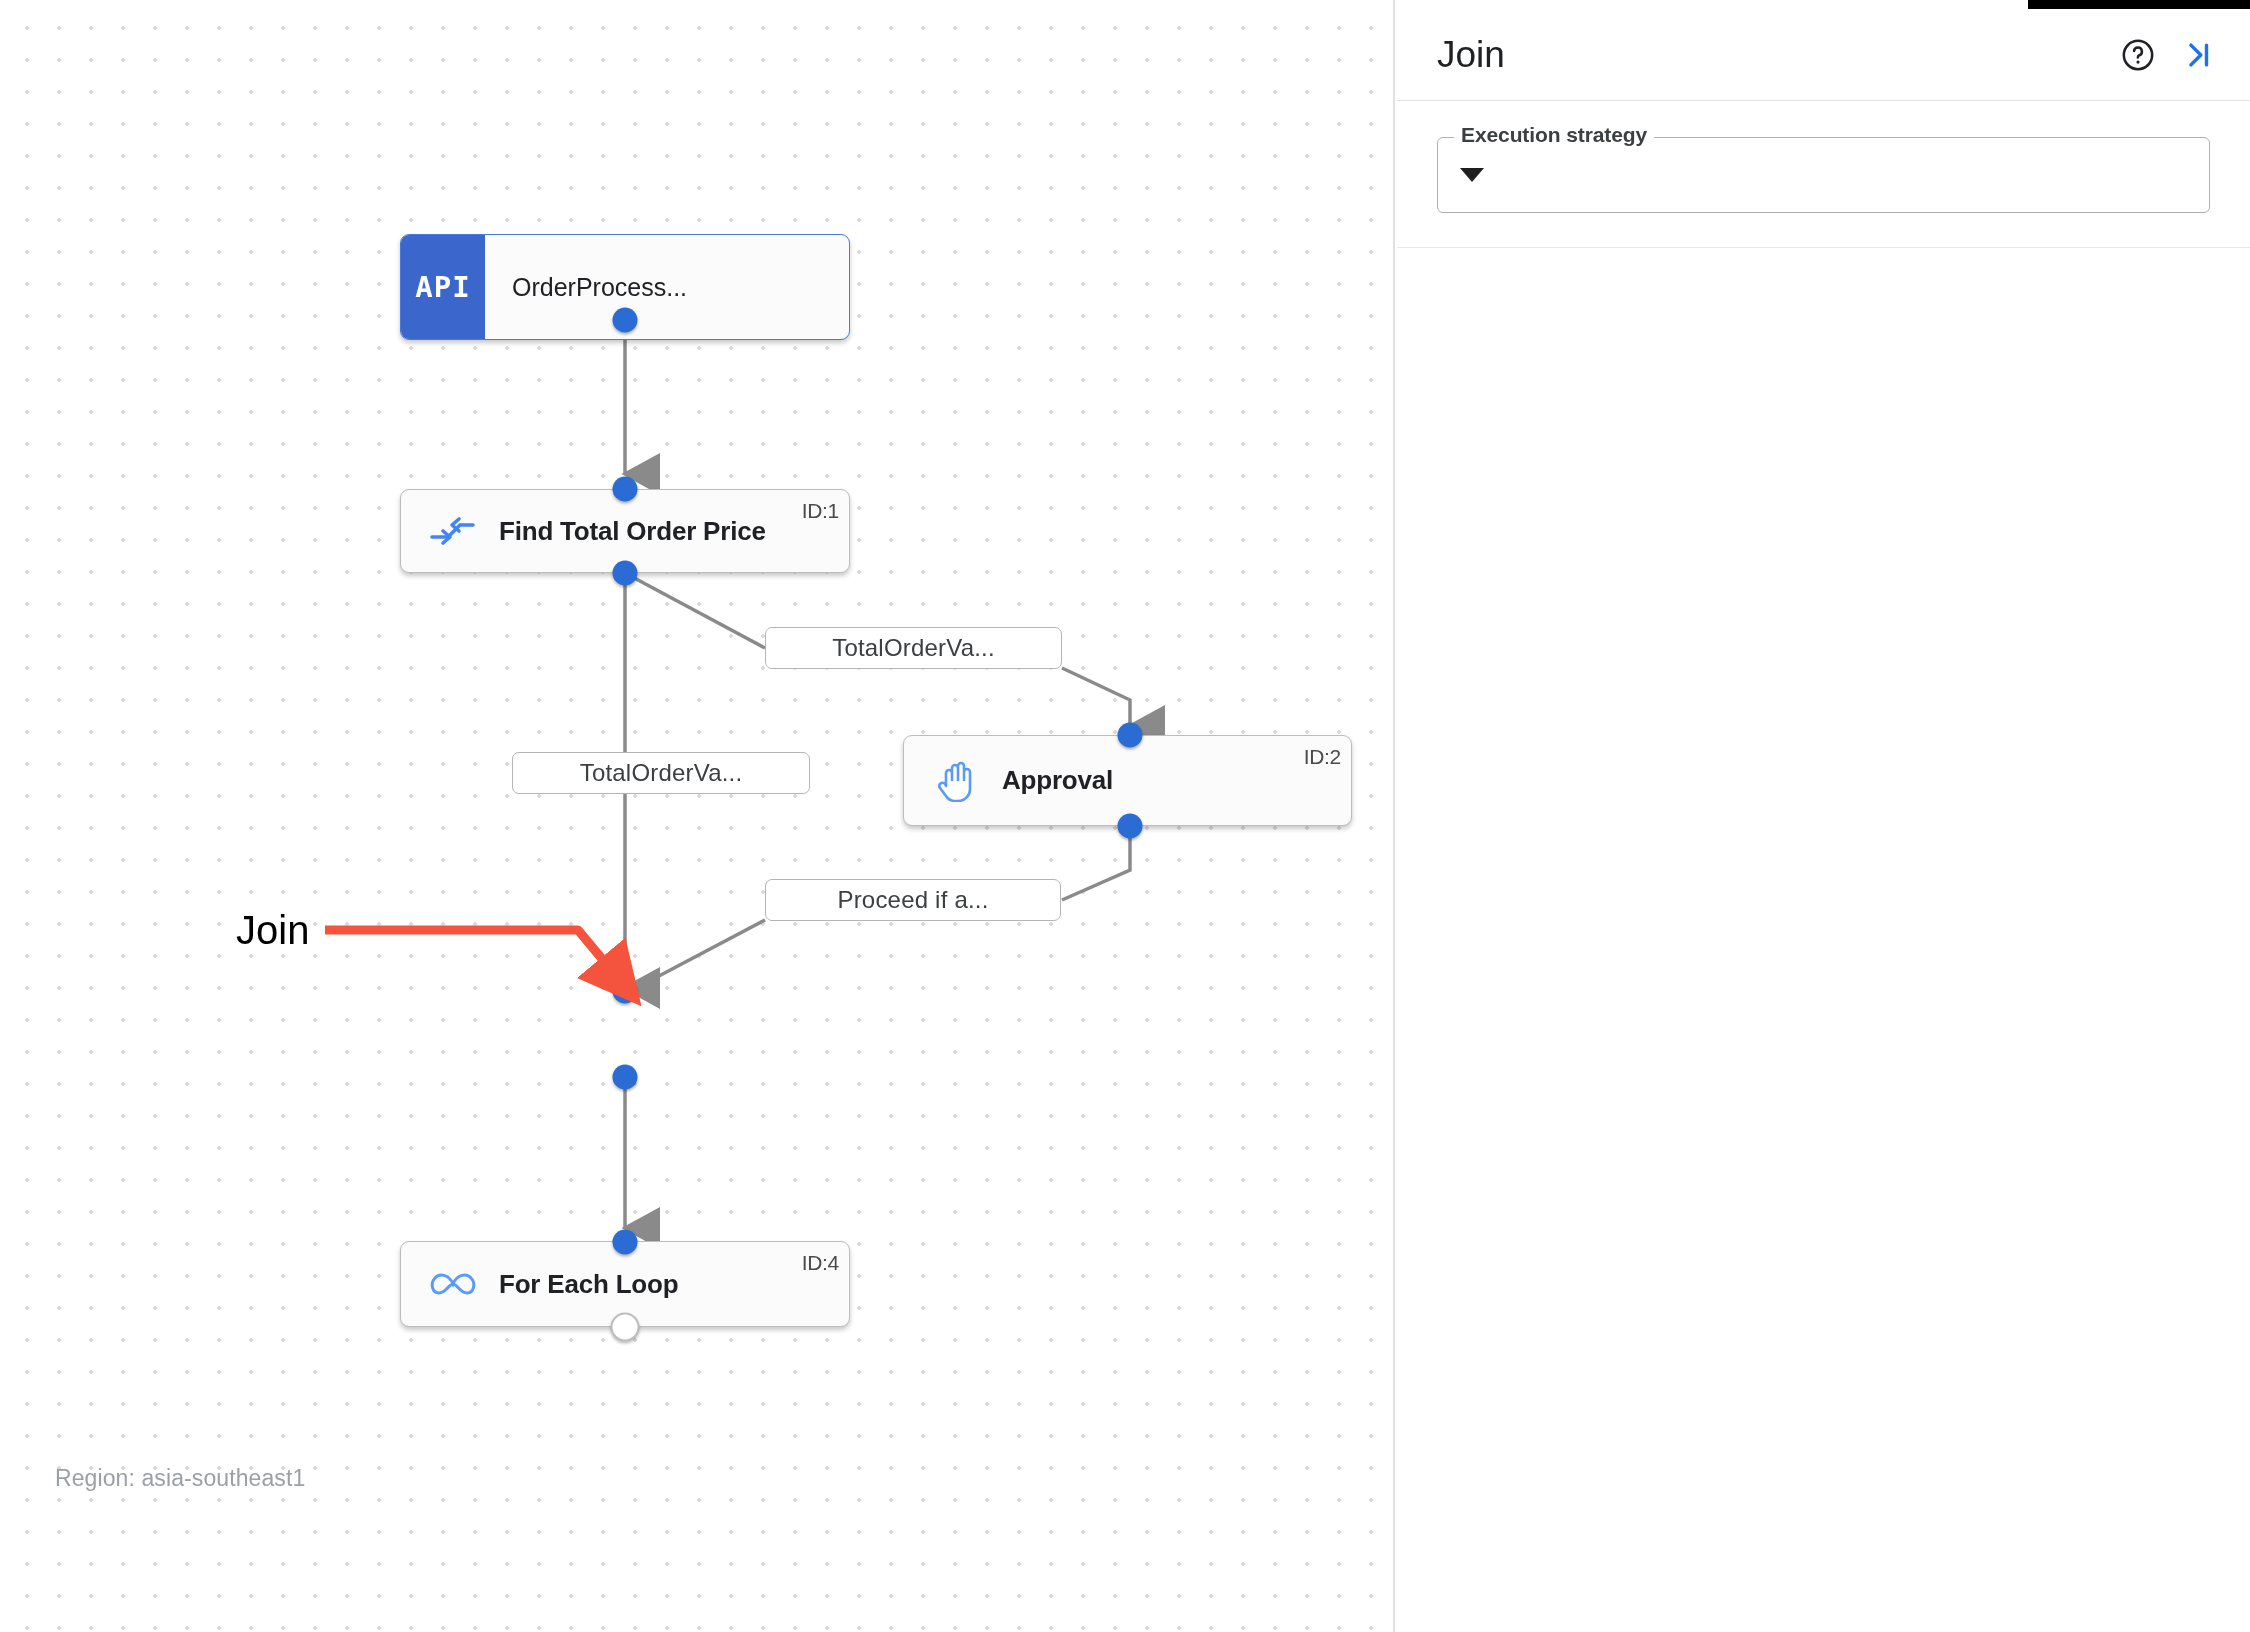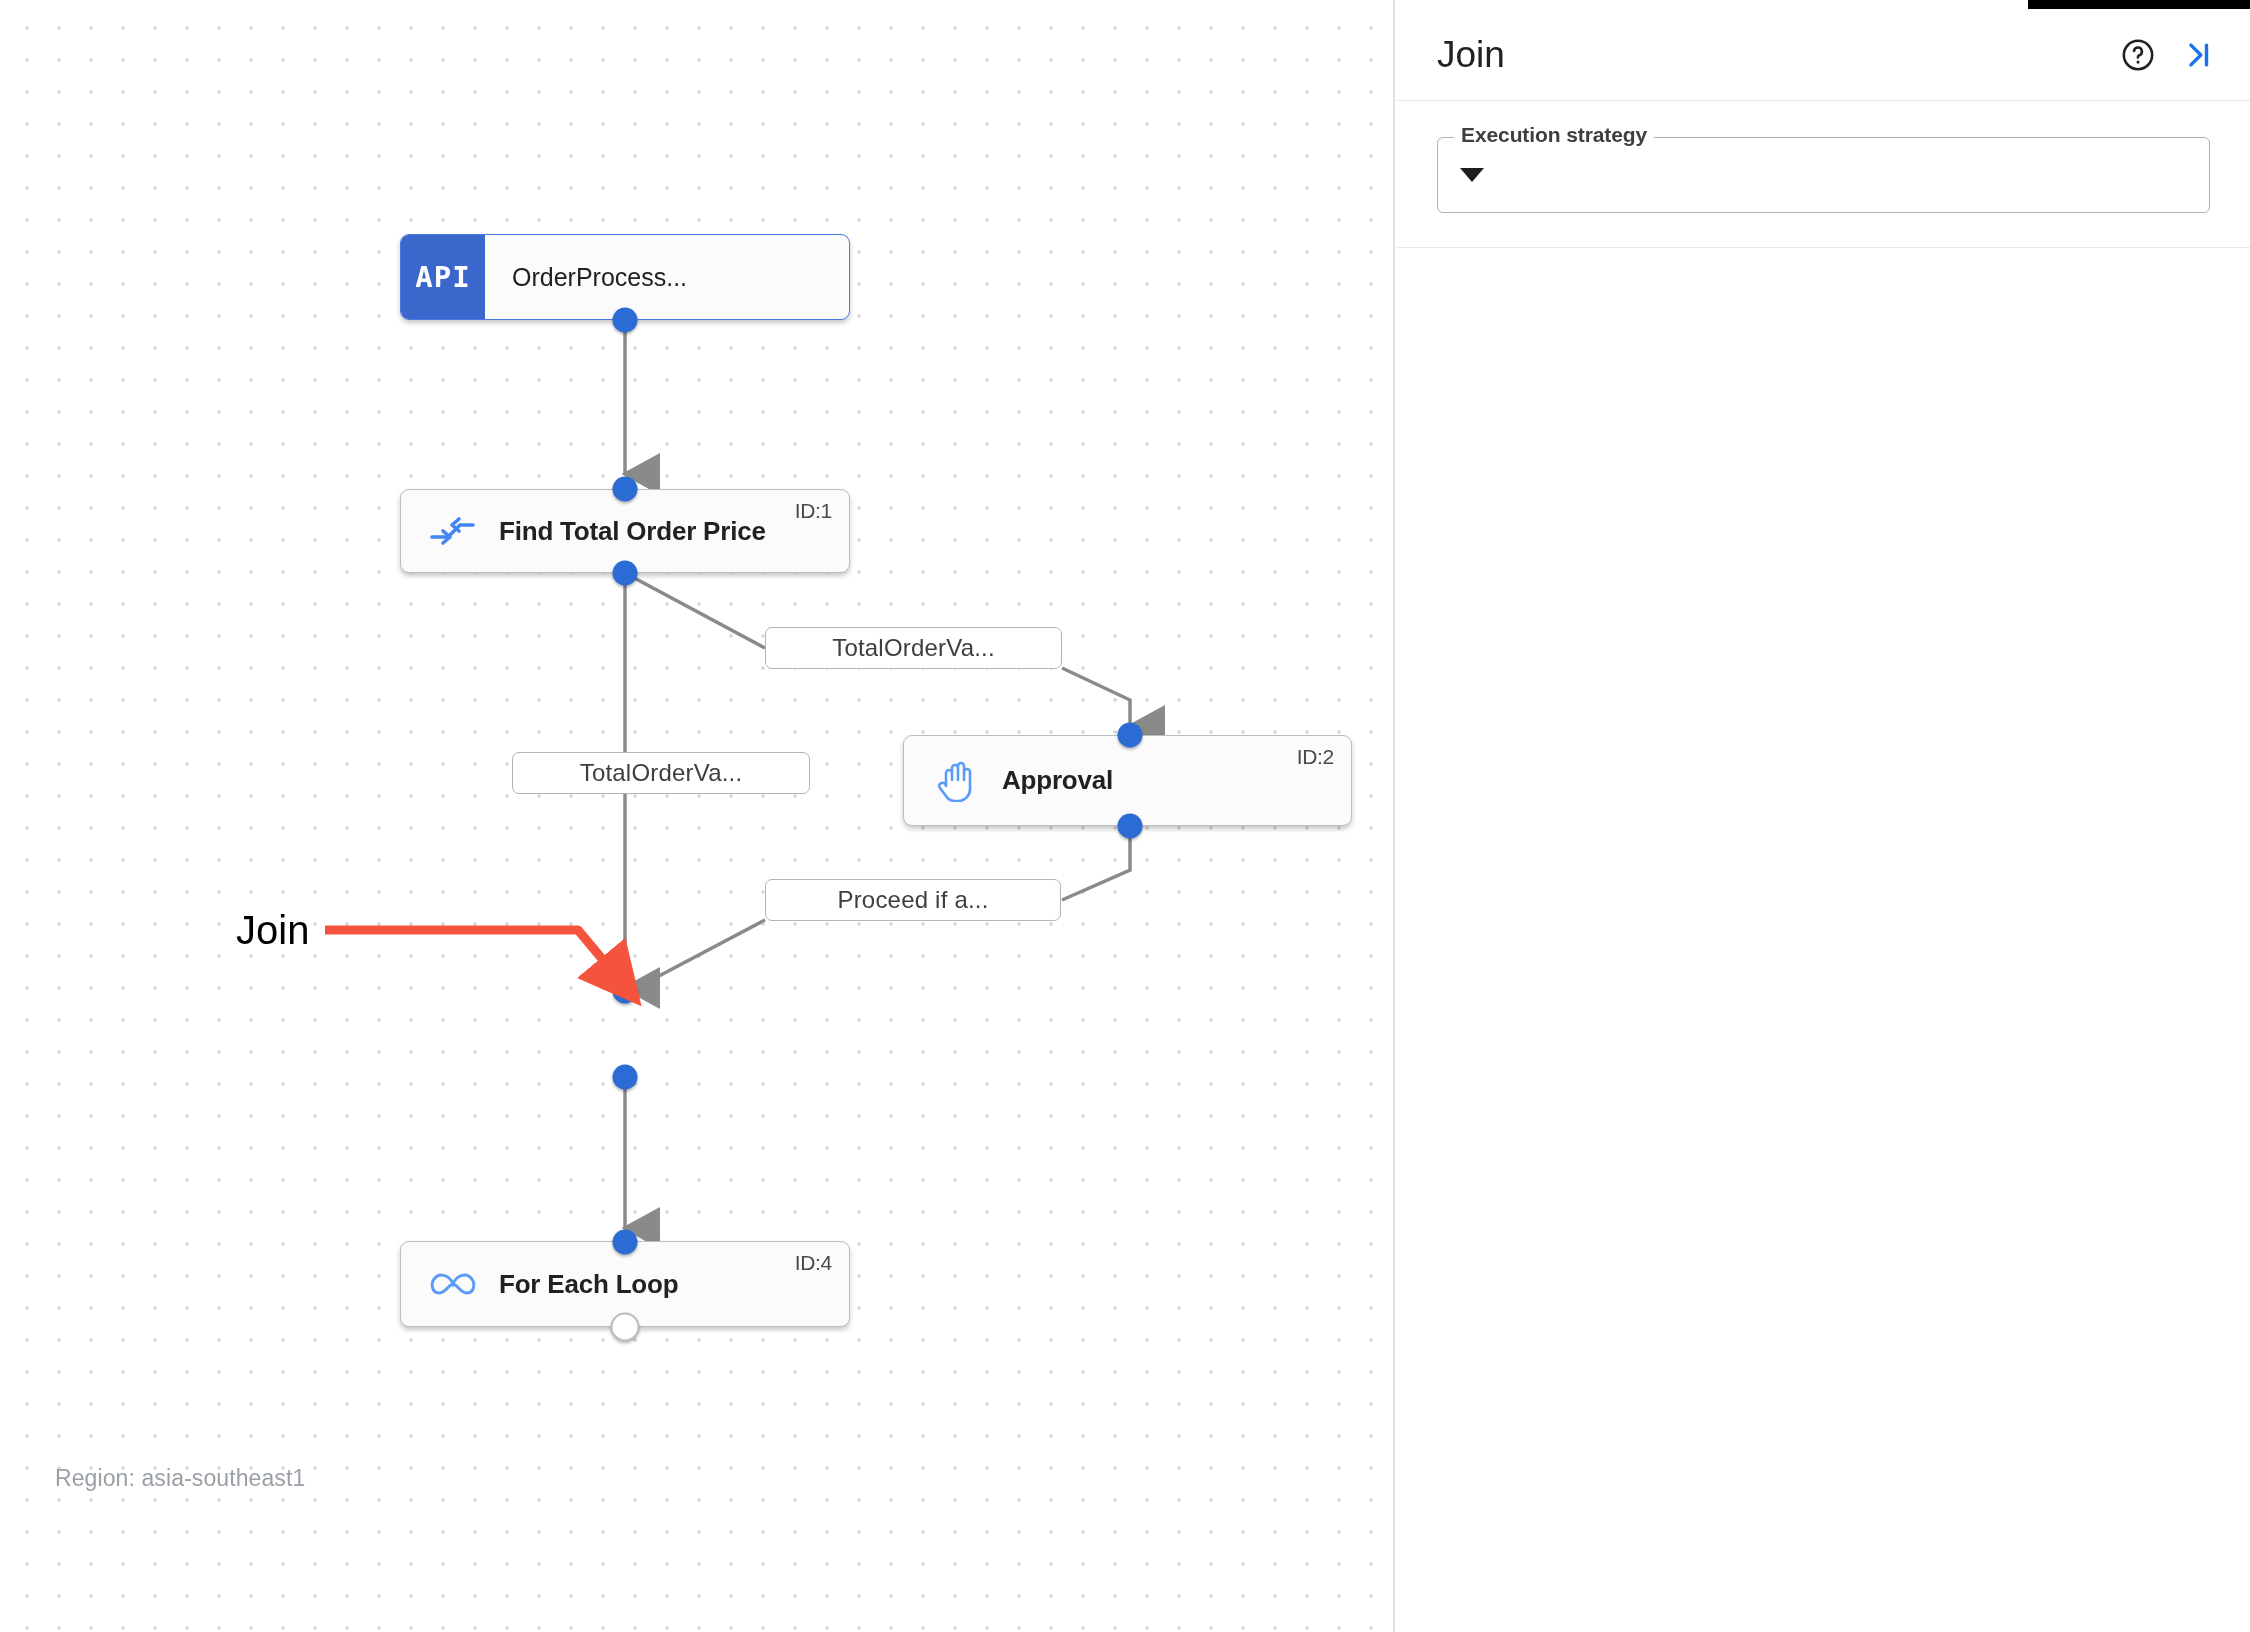--- a/index.html
+++ b/index.html
@@ -86,21 +86,21 @@
   .node-label {
     font-size: 26px;
     font-weight: bold;
     color: #202124;
     margin-left: 16px;
     letter-spacing: -0.2px;
   }
   .node-id {
     position: absolute;
     top: 9px;
-    right: 17px;
+    right: 10px;
     font-size: 21px;
     color: #4a4a4a;
     font-weight: 400;
     letter-spacing: -0.3px;
   }
 
   
   .dot {
     position: absolute;
     width: 25px;
@@ -291,21 +291,21 @@
 
     <path d="M 625 573 L 625 988" stroke="#8a8a8a" stroke-width="3.5" fill="none" marker-end="url(#arrow)"></path>
 
     <path d="M 1130 826 L 1130 870 L 1062 900" stroke="#8a8a8a" stroke-width="3.5" fill="none"></path>
 
     <path d="M 765 920 L 640 986" stroke="#8a8a8a" stroke-width="3.5" fill="none"></path>
 
     <path d="M 625 1077 L 625 1228" stroke="#8a8a8a" stroke-width="3.5" fill="none" marker-end="url(#arrow)"></path>
   </svg>
 
-  <div class="node api" style="left:400px; top:234px; width:450px; height:86px;">
+  <div class="node api" style="left:400px; top:234px; width:450px; height:106px;">
     <div class="api-badge">API</div>
     <div class="api-title">OrderProcess...</div>
   </div>
   <div class="dot" style="left:625px; top:320px;"></div>
 
   <div class="node" style="left:400px; top:489px; width:450px; height:84px;">
     <div class="node-icon">
       <svg width="46" height="32" viewBox="0 0 46 32">
         <path d="M2 22 L18 22 M18 22 L30 10 M30 10 L43 10" stroke="#4285f4" stroke-width="3.6" fill="none" stroke-linecap="round"></path>
         <path d="M13 16 L20 22 L13 28" stroke="#4285f4" stroke-width="3.6" fill="none" stroke-linecap="round" stroke-linejoin="round"></path>

